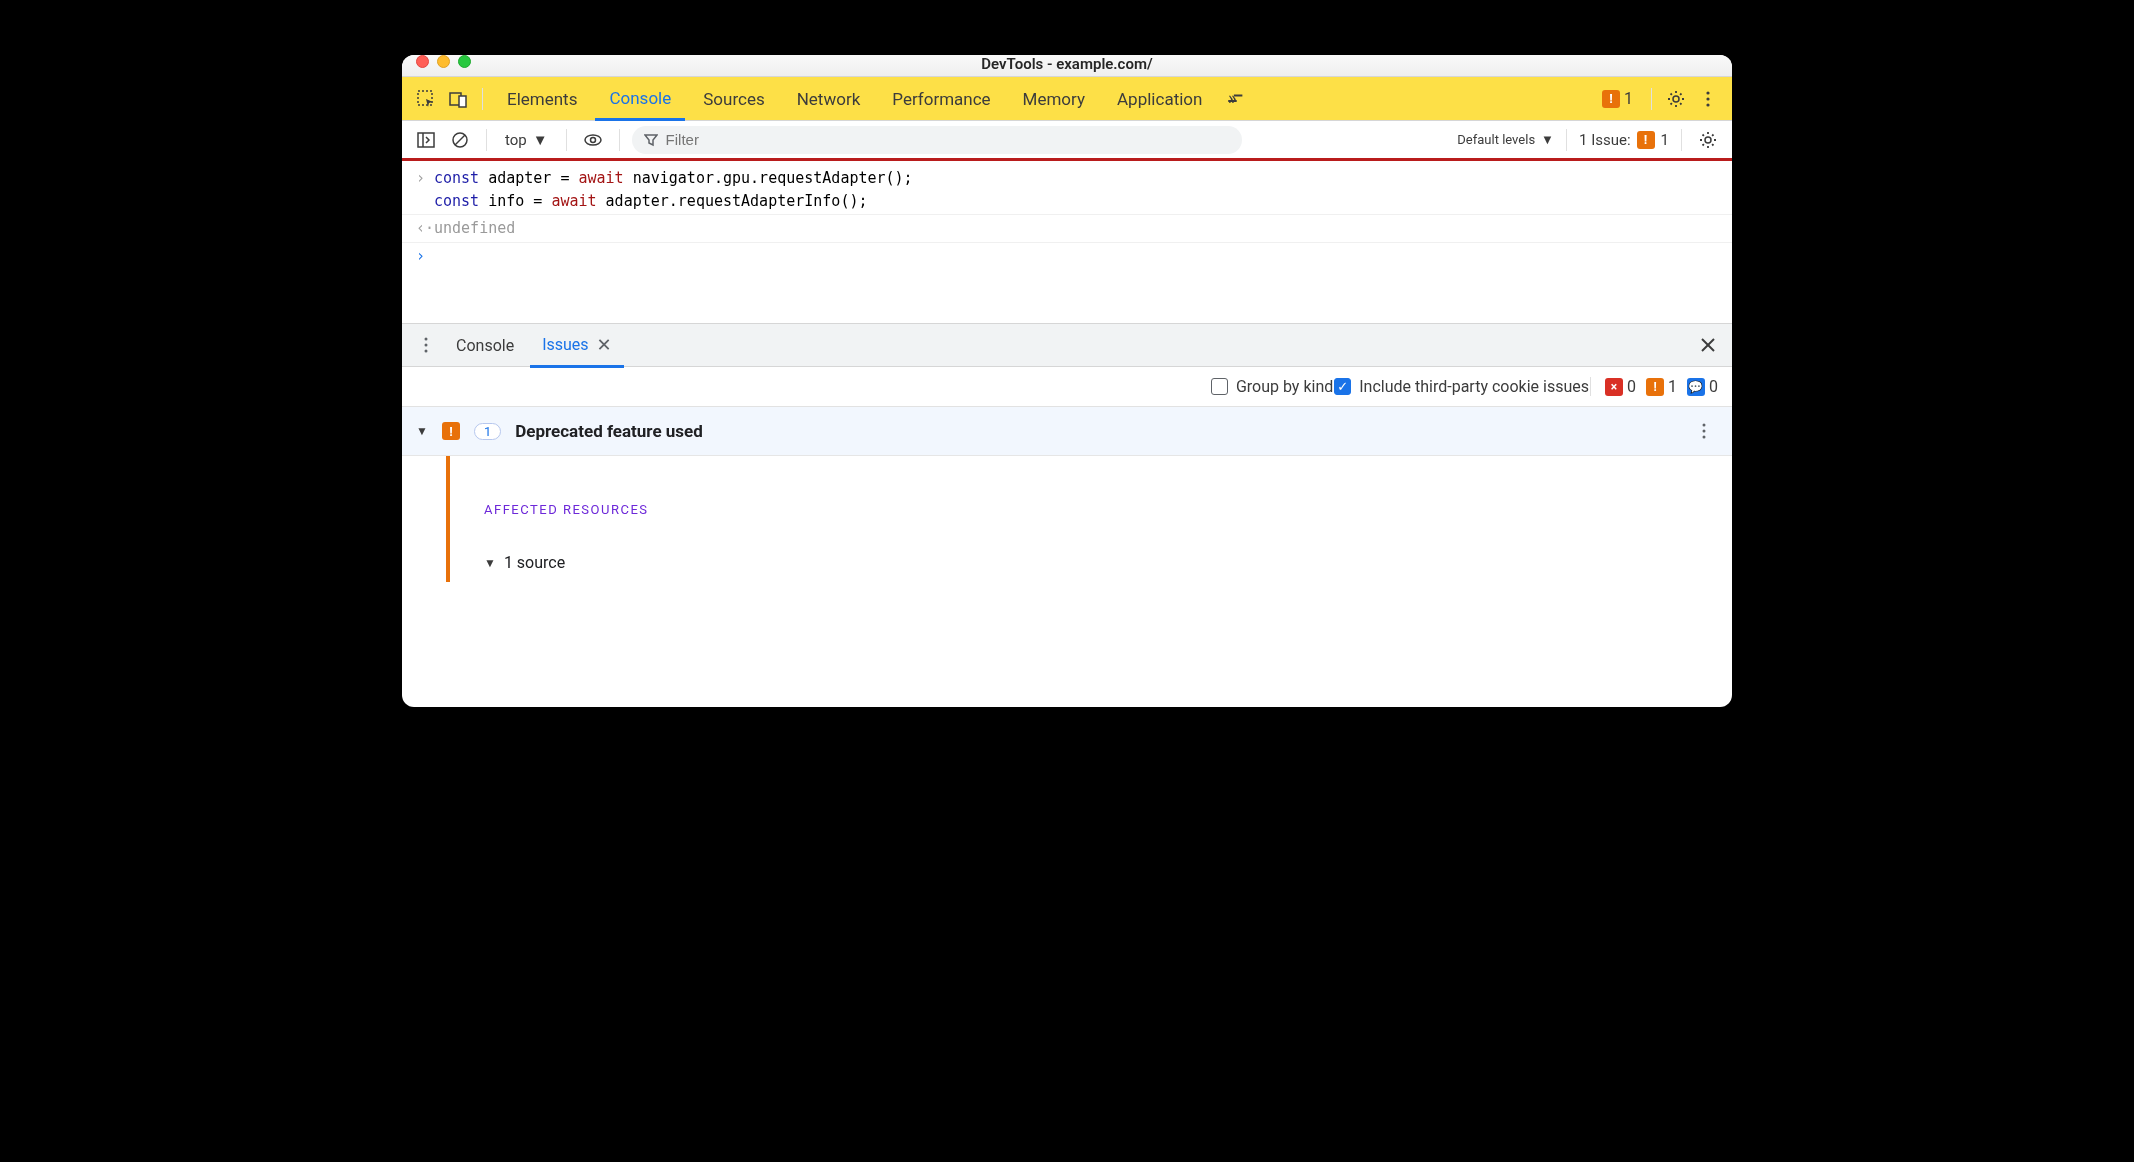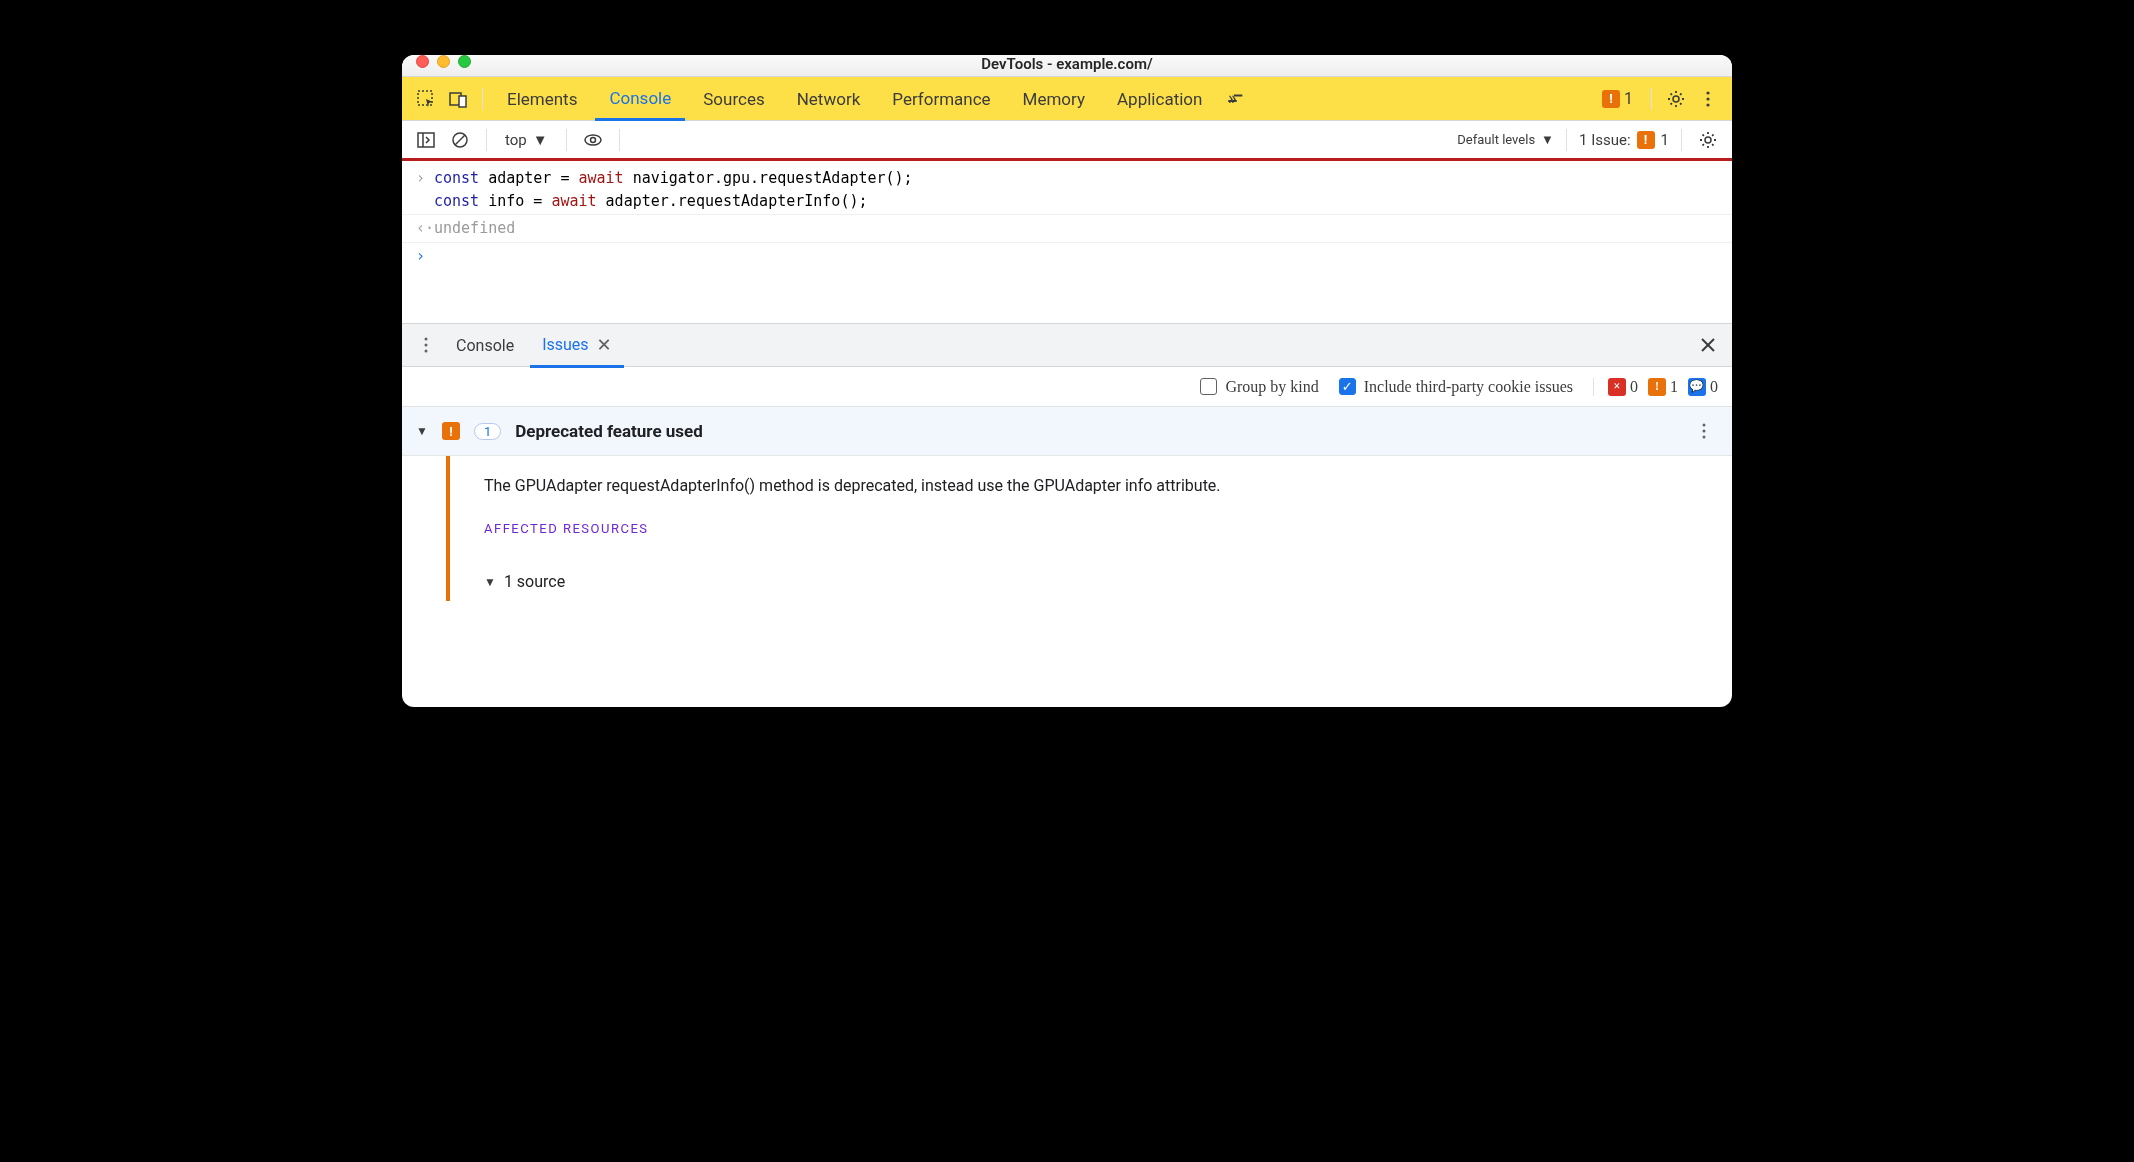--- a/index.html
+++ b/index.html
@@ -92,21 +92,21 @@
     height:44px;border-top:1px solid #d6d6d6;border-bottom:1px solid #d6d6d6;
     background:#f1f3f4;display:flex;align-items:center;padding:0 10px;gap:4px;
   }
   .drawer-tab{padding:0 12px;height:44px;display:flex;align-items:center;font-size:16px;color:#3c3c3c;cursor:pointer;gap:8px;}
   .drawer-tab.active{color:#1a73e8;border-bottom:3px solid #1a73e8;margin-bottom:-1px;}
   .close-x{color:#5f6368;cursor:pointer;font-size:18px;}
   .drawer-close{margin-left:auto;}
   
   .issues-toolbar{
     height:40px;display:flex;align-items:center;justify-content:flex-end;
-    padding:0 14px;gap:20px;border-bottom:1px solid #e2e2e2;font-size:16px;color:#3c3c3c;font-family:Liberation Serif, serif;
+    padding:0 14px;gap:1px;border-bottom:1px solid #e2e2e2;font-size:16px;color:#3c3c3c;
   }
   .chk{display:flex;align-items:center;gap:8px;cursor:pointer;}
   .chkbox{width:17px;height:17px;border:1.5px solid #5f6368;border-radius:3px;display:flex;align-items:center;justify-content:center;}
   .chkbox.checked{background:#1a73e8;border-color:#1a73e8;color:#fff;font-size:13px;}
   .counts{display:flex;align-items:center;gap:10px;border-left:1px solid #e0e0e0;padding-left:14px;}
   .sq{display:inline-flex;align-items:center;justify-content:center;width:18px;height:18px;border-radius:3px;color:#fff;font-size:12px;font-weight:bold;}
   .sq.red{background:#d93025;}
   .sq.org{background:#e8710a;}
   .sq.blue{background:#1a73e8;}
   
@@ -206,20 +206,28 @@
       <span>▼</span>
     </div>
     <div class="vdiv"></div>
     <div class="icon-btn">
       <svg width="20" height="20" viewBox="0 0 20 20">
           <ellipse cx="10" cy="10" rx="8" ry="5" fill="none" stroke="#3c3c3c" stroke-width="1.5"></ellipse>
           <circle cx="10" cy="10" r="2.5" fill="none" stroke="#3c3c3c" stroke-width="1.5"></circle>
         </svg>
     </div>
     <div class="vdiv"></div>
+    <div class="filter-input">
+      <span>
+        <svg width="14" height="14" viewBox="0 0 14 14">
+            <path d="M1 2h12L9 7v5l-4-2V7Z" fill="none" stroke="#5f6368" stroke-width="1.5"></path>
+          </svg>
+      </span>
+      <input type="text" placeholder="Filter" style="">
+    </div>
     <div class="spacer"></div>
     <div class="levels">
       <span>Default levels</span>
       <span>▼</span>
     </div>
     <div class="vdiv"></div>
     <div class="issue-link">
       <span>1 Issue:</span>
       <span class="badge-orange">!</span>
       <span>1</span>
@@ -307,21 +315,20 @@
           <circle cx="9" cy="3" r="1.5" fill="#5f6368"></circle>
           <circle cx="9" cy="9" r="1.5" fill="#5f6368"></circle>
           <circle cx="9" cy="15" r="1.5" fill="#5f6368"></circle>
         </svg>
     </div>
   </div>
 
   <div class="issue-body">
     <div class="stripe"></div>
     <div class="issue-content">
-      <div>The GPUAdapter requestAdapterInfo() method is deprecated, instead use the GPUAdapter info attribute.</div>
       <div class="aff">AFFECTED RESOURCES</div>
       <div class="src-row">
         <span class="tri">▼</span>
         <span>1 source</span>
       </div>
     </div>
   </div>
 
 </div>
 

